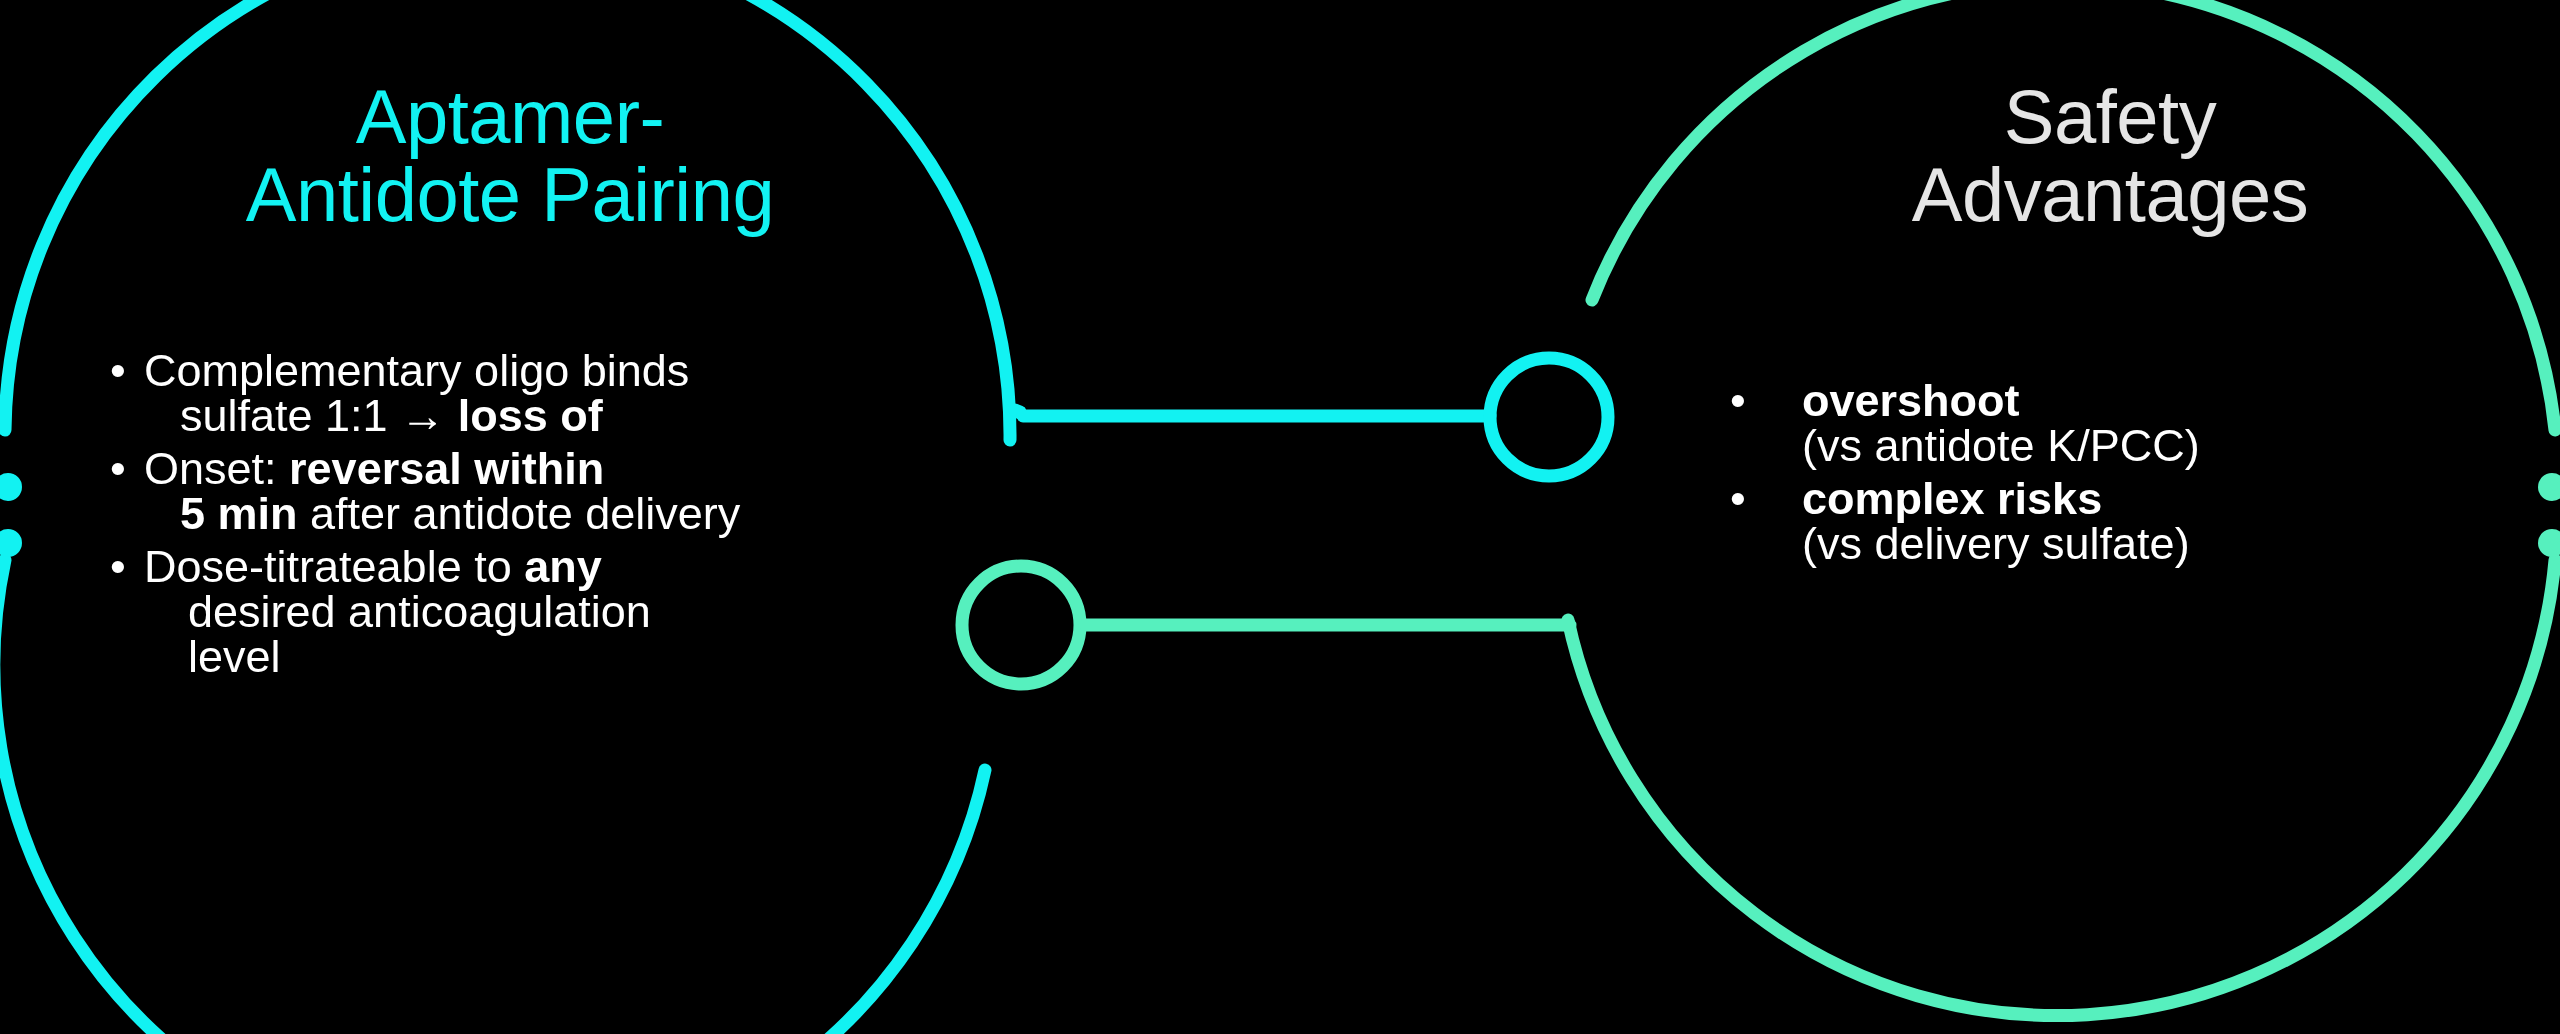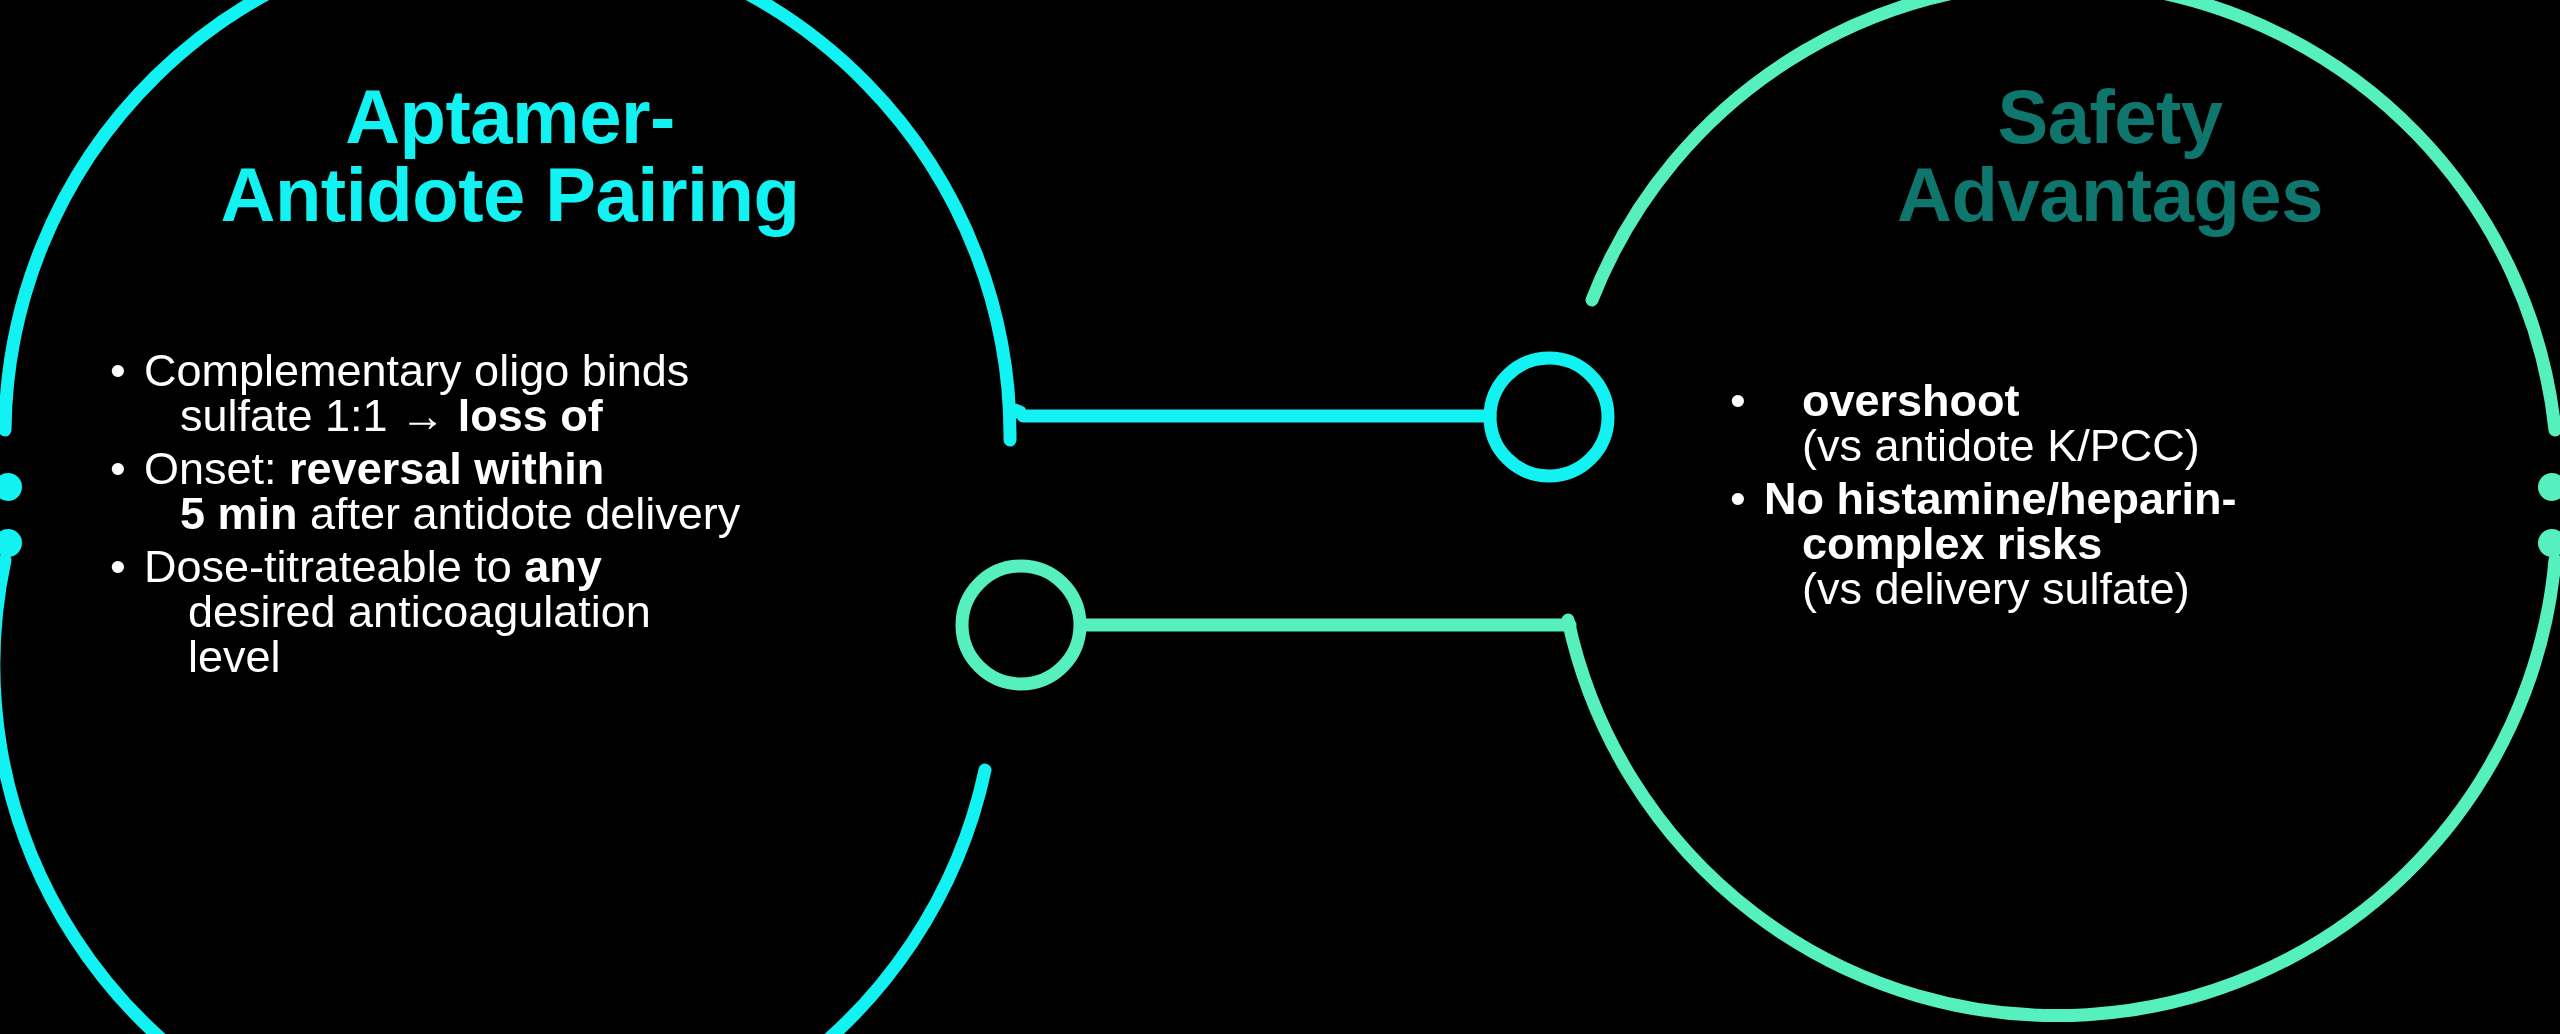--- a/index.html
+++ b/index.html
@@ -26,41 +26,41 @@
     width: 2560px;
     height: 1034px;
     pointer-events: none;
   }
 
   
   .panel {
     position: absolute;
   }
   .panel-title {
-    font-weight: bold;
+    font-weight: normal;
     font-size: 76px;
     line-height: 1.02;
     text-align: center;
     letter-spacing: -0.5px;
   }
   .panel-title .tline { display: block; }
 
   #panel-left {
     left: 60px;
     top: 78px;
     width: 900px;
   }
   #panel-left .panel-title { color: #12F2F2; }
 
   #panel-right {
     left: 1690px;
     top: 78px;
     width: 840px;
   }
-  #panel-right .panel-title { color: #0f766e; }
+  #panel-right .panel-title { color: #e5e5e5; }
 
   .bullets {
     list-style: none;
     margin: 0;
     padding: 0;
     color: #FFFFFF;
     font-size: 45px;
     line-height: 1.0;
   }
   .bullet {
@@ -183,20 +183,19 @@
       <li class="bullet">
         <span class="dot">•</span>
         <span class="btext">
           <span class="bline ind1"><span class="b">overshoot</span></span>
           <span class="bline ind1"><span>(vs antidote K/PCC)</span></span>
         </span>
       </li>
       <li class="bullet">
         <span class="dot">•</span>
         <span class="btext">
-          <span class="bline"><span class="b">No histamine/heparin-</span></span>
           <span class="bline ind1"><span class="b">complex risks</span></span>
           <span class="bline ind1"><span>(vs delivery sulfate)</span></span>
         </span>
       </li>
     </ul>
 
 </div>
 
 </body></html>

